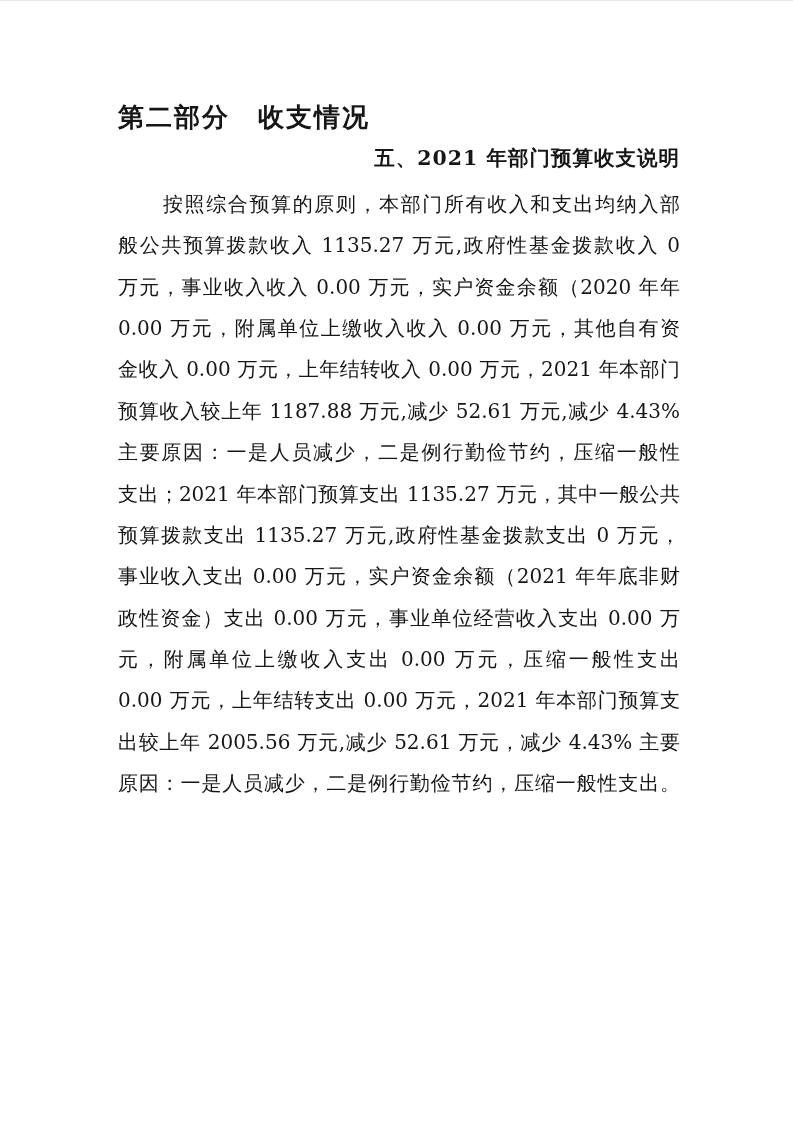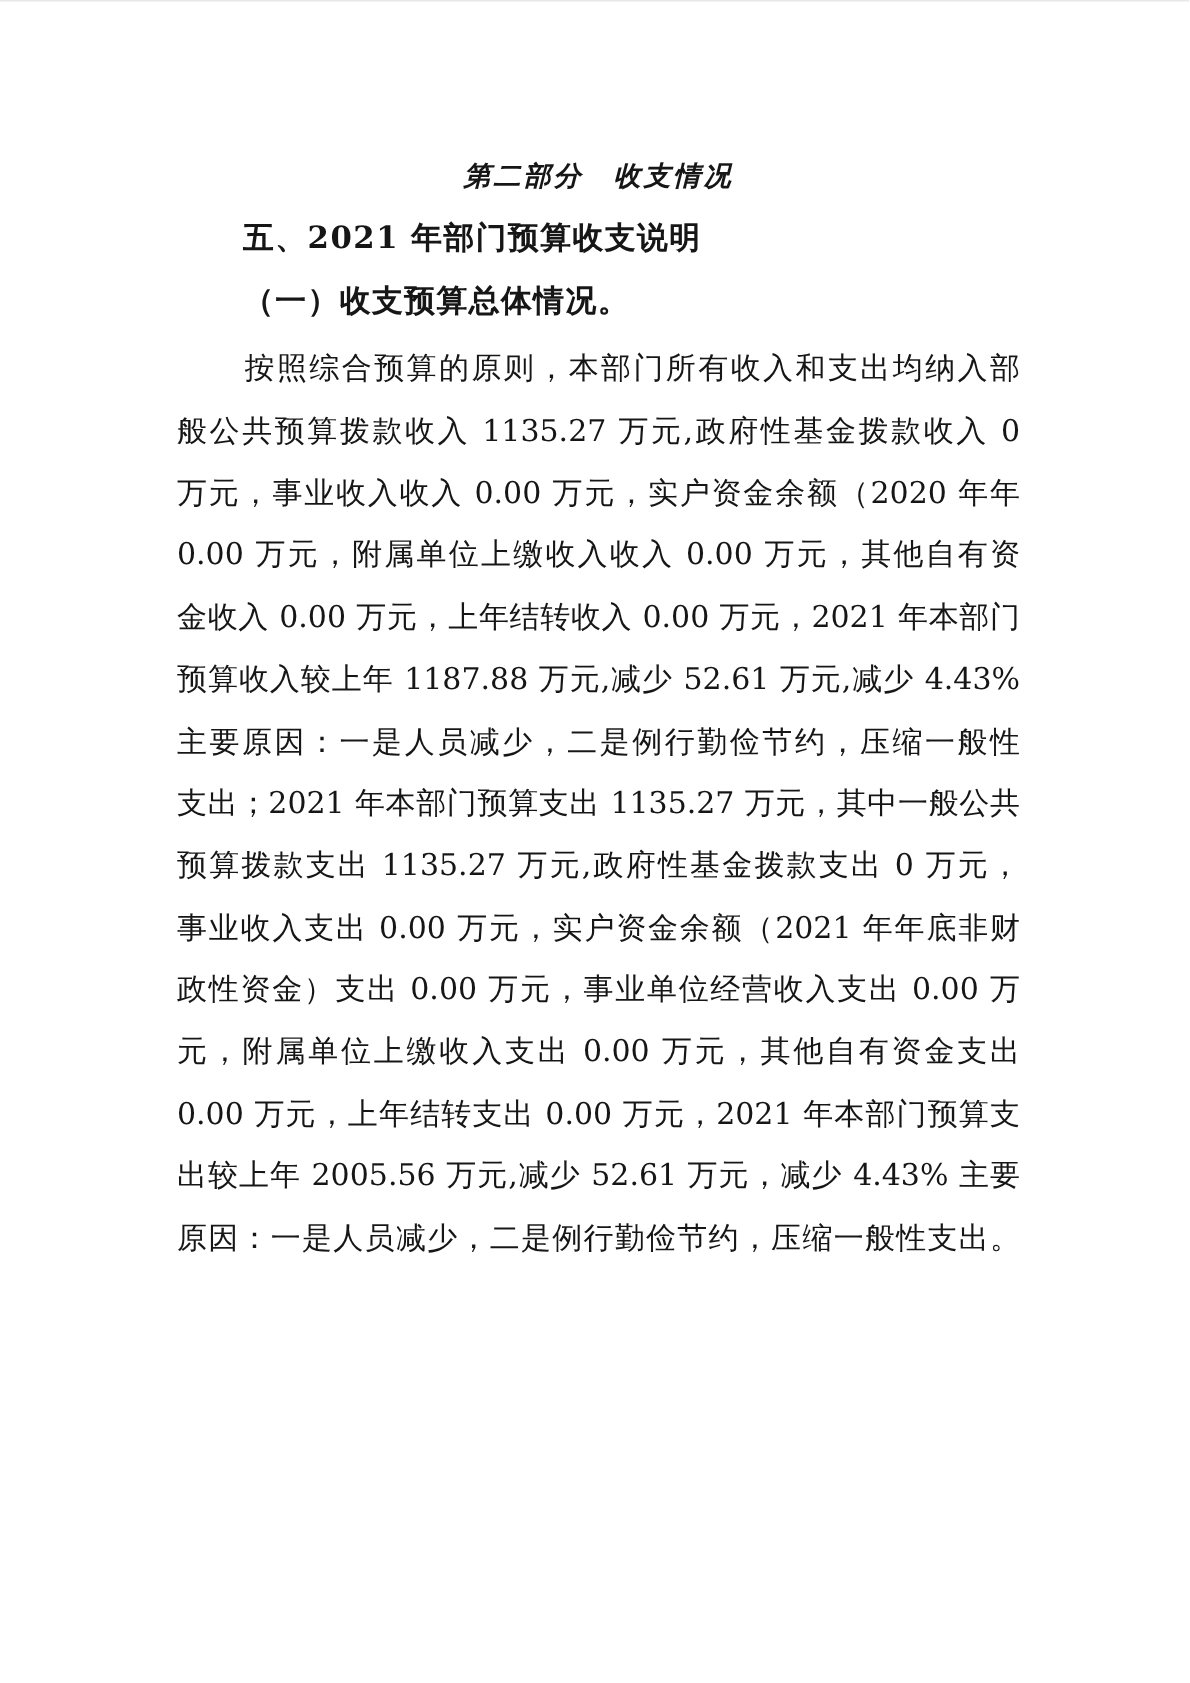--- a/index.html
+++ b/index.html
@@ -33,31 +33,30 @@
   }
   .line {
     height: 41.4px;
     line-height: 41.4px;
     font-size: 20px;
     white-space: nowrap;
     overflow: visible;
   }
   .doc-title {
     font-weight: bold;
-    text-align: center;
-    font-size: 18px;
+    font-size: 26px;
     letter-spacing: 2px;
     white-space: nowrap;
-    font-style: italic;
   }
   .doc-heading {
     font-weight: bold;
     padding-left: 44px;
     font-size: 20.5px;
     letter-spacing: 1px;
+    text-align: right;
   }
   .bline {
     white-space: normal;
     text-align: justify;
     text-align-last: justify;
   }
   .bline.first {
     padding-left: 45px;
   }
   .paragraph {
@@ -65,32 +64,31 @@
   }
 </style>
 </head>
 <body>
 
 <div class="page">
   <div class="page-top-edge"></div>
   <div class="content">
     <div class="line doc-title">第二部分　收支情况</div>
     <div class="line doc-heading">五、2021 年部门预算收支说明</div>
-    <div class="line doc-heading">（一）收支预算总体情况。</div>
     <div class="paragraph">
         <div class="line bline first">按照综合预算的原则，本部门所有收入和支出均纳入部</div>
         <div class="line bline">般公共预算拨款收入 1135.27 万元,政府性基金拨款收入 0</div>
         <div class="line bline">万元，事业收入收入 0.00 万元，实户资金余额（2020 年年</div>
         <div class="line bline">0.00 万元，附属单位上缴收入收入 0.00 万元，其他自有资</div>
         <div class="line bline">金收入 0.00 万元，上年结转收入 0.00 万元，2021 年本部门</div>
         <div class="line bline">预算收入较上年 1187.88 万元,减少 52.61 万元,减少 4.43%</div>
         <div class="line bline">主要原因：一是人员减少，二是例行勤俭节约，压缩一般性</div>
         <div class="line bline">支出；2021 年本部门预算支出 1135.27 万元，其中一般公共</div>
         <div class="line bline">预算拨款支出 1135.27 万元,政府性基金拨款支出 0 万元，</div>
         <div class="line bline">事业收入支出 0.00 万元，实户资金余额（2021 年年底非财</div>
         <div class="line bline">政性资金）支出 0.00 万元，事业单位经营收入支出 0.00 万</div>
-        <div class="line bline">元，附属单位上缴收入支出 0.00 万元，其他自有资金支出</div>
+        <div class="line bline">元，附属单位上缴收入支出 0.00 万元，压缩一般性支出</div>
         <div class="line bline">0.00 万元，上年结转支出 0.00 万元，2021 年本部门预算支</div>
         <div class="line bline">出较上年 2005.56 万元,减少 52.61 万元，减少 4.43% 主要</div>
         <div class="line bline">原因：一是人员减少，二是例行勤俭节约，压缩一般性支出。</div>
       </div>
   </div>
 </div>
 
 </body></html>

